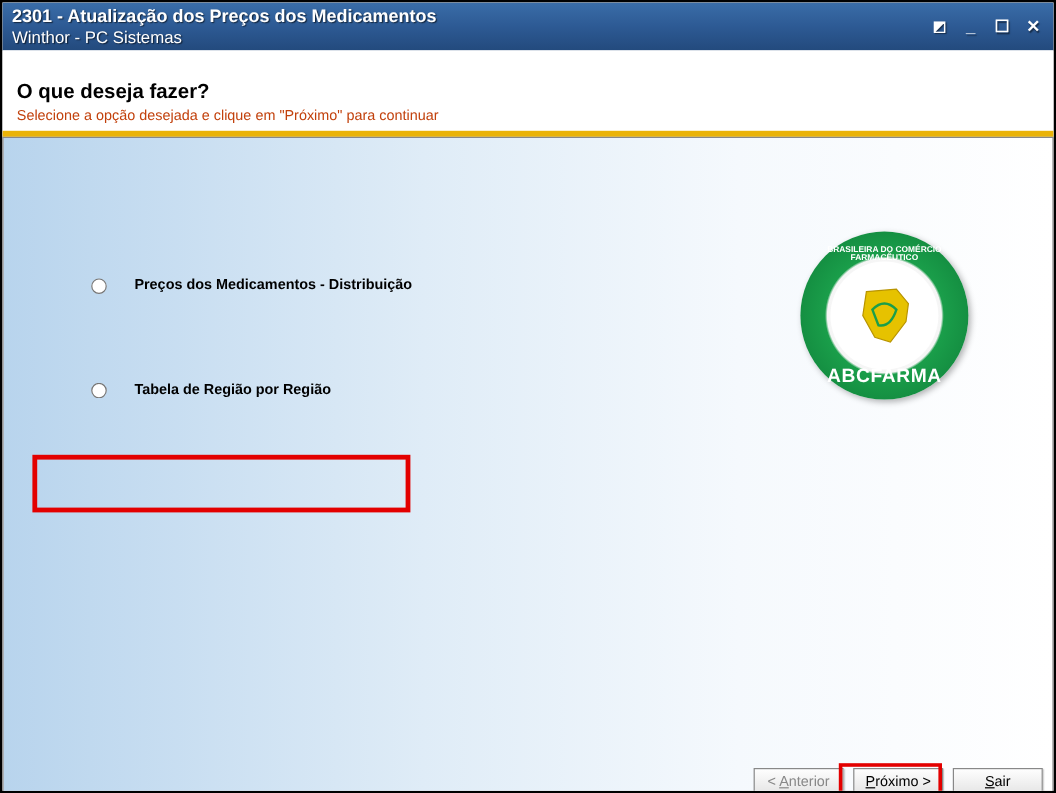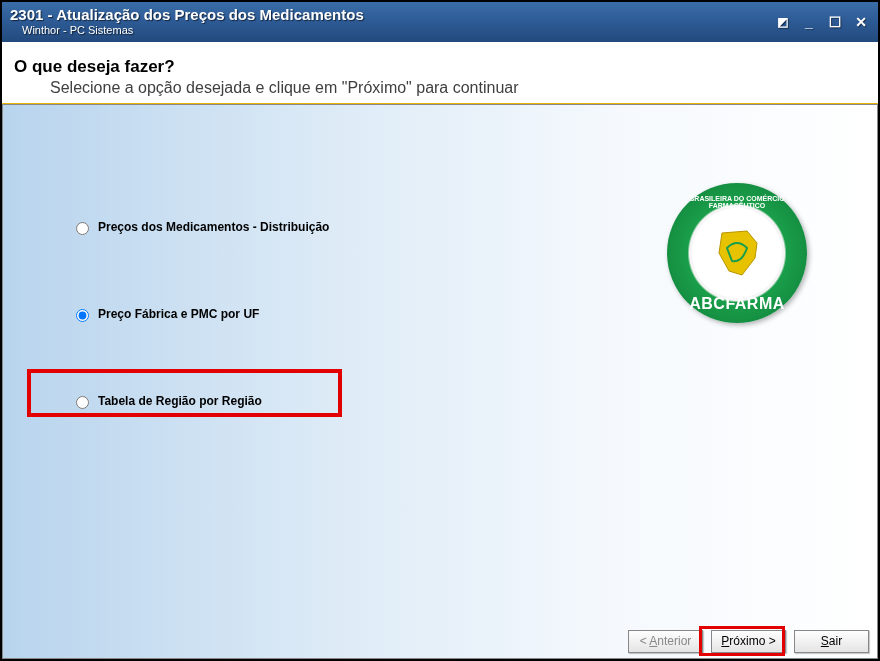--- a/index.html
+++ b/index.html
@@ -26,76 +26,74 @@
       flex-direction: column;
       justify-content: center;
       line-height: 1.2;
     }
     .title-main {
       font-size: 15px;
       font-weight: bold;
       text-shadow: 1px 1px 1px rgba(0,0,0,0.6);
     }
     .title-sub {
-      font-size: 11px;
+      font-size: 14px;
       text-shadow: 1px 1px 1px rgba(0,0,0,0.6);
-      margin-left: 12px;
     }
     .window-controls {
       display: flex;
       gap: 8px;
       align-items: center;
     }
     .win-btn {
       color: #fff;
       font-size: 14px;
       font-weight: bold;
       cursor: pointer;
       width: 18px;
       text-align: center;
       text-shadow: 1px 1px 1px rgba(0,0,0,0.5);
     }
     .win-btn.square {
       font-size: 12px;
     }
     .header-area {
       background: #fff;
-      padding: 15px 12px 6px 12px;
-      border-bottom: 1px solid #eab308;
+      padding: 25px 12px 6px 12px;
+      border-bottom: 5px solid #eab308;
     }
     .header-question {
       font-size: 17px;
       font-weight: bold;
       color: #000;
       margin-bottom: 2px;
     }
     .header-instruction {
-      font-size: 16px;
-      color: #404040;
-      margin-left: 36px;
+      font-size: 12px;
+      color: #c2410c;
     }
     .content-area {
       background: linear-gradient(to right, #b8d4ed 0%, #dfecf7 40%, #f5f9fd 70%, #ffffff 100%);
       height: 555px;
       position: relative;
       border: 1px solid #888;
       margin: 0;
     }
     .options {
       position: absolute;
       left: 60px;
       top: 110px;
       display: flex;
       flex-direction: column;
       gap: 63px;
     }
     .radio-row {
       display: flex;
       align-items: center;
-      gap: 6px;
+      gap: 20px;
       font-size: 12px;
       font-weight: bold;
       color: #000;
       cursor: pointer;
       padding: 4px 8px;
     }
     .radio-row input[type="radio"] {
       cursor: pointer;
     }
     .radio-highlight {
@@ -207,24 +205,20 @@
   <div class="header-question">O que deseja fazer?</div>
   <div class="header-instruction">Selecione a opção desejada e clique em "Próximo" para continuar</div>
 </div>
 
 <div class="content-area">
 
   <div class="options">
     <label class="radio-row">
       <input type="radio" name="opt" style="">
       <span>Preços dos Medicamentos - Distribuição</span>
-    </label>
-    <label class="radio-row">
-      <input type="radio" name="opt" checked="" style="">
-      <span>Preço Fábrica e PMC por UF</span>
     </label>
     <label class="radio-row">
       <input type="radio" name="opt" style="">
       <span>Tabela de Região por Região</span>
     </label>
   </div>
 
   <div class="radio-highlight"></div>
 
   <div class="logo-circle">

